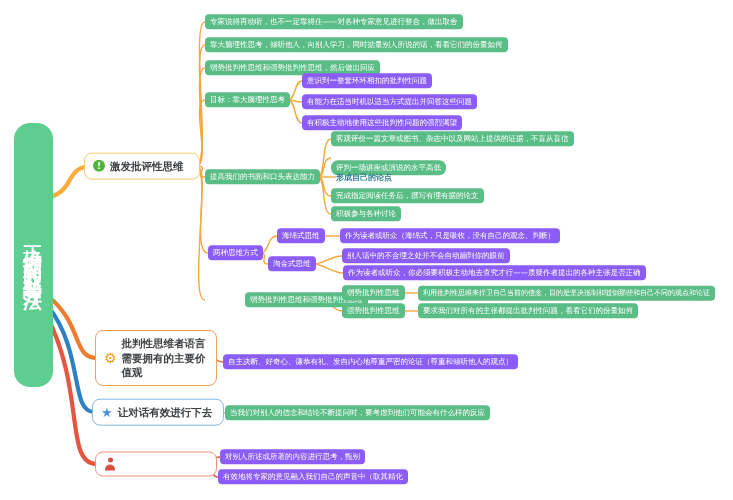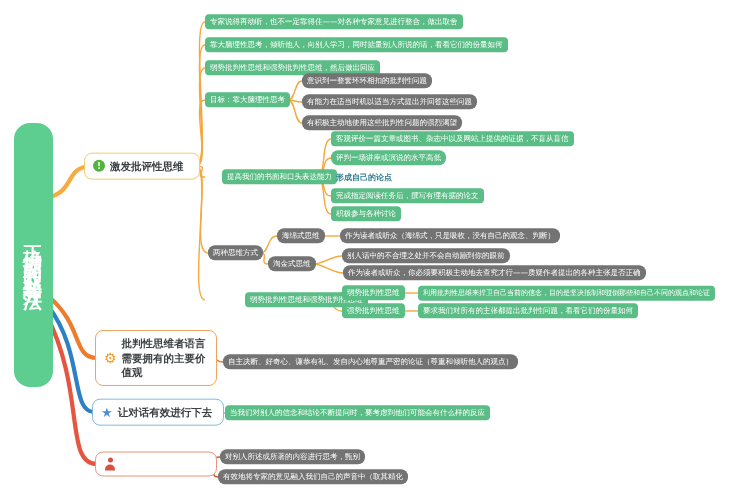--- a/index.html
+++ b/index.html
@@ -28,21 +28,21 @@
   .b2 { border-color:#f0a35e; width:122px; }
   .b3 { border-color:#82b9dc; }
   .b4 { border-color:#eb9274; width:122px; }
 
   .node {
     position:absolute; transform:translateY(-50%);
     white-space:nowrap; font-size:7.5px; line-height:1.25;
     padding:3px 5px; border-radius:4px; color:#fff;
   }
   .gn { background:#5abd85; }
-  .bn { background:#737373;border-radius:7px; }
+  .bn { background:#8b5cf6; }
   .xs { font-size:7px; }
   .txt-node {
     position:absolute; transform:translateY(-50%);
     white-space:nowrap; font-size:8px; font-weight:bold; color:#2f7b8f;
   }
 
   .ic-excl {
     width:12px; height:12px; border-radius:50%; background:#52b43c; color:#fff;
     font-size:9px; font-weight:bold; display:flex; align-items:center;
     justify-content:center; flex:0 0 auto;
@@ -114,23 +114,23 @@
 
   <div class="node gn" style="left:205px; top:22px;">专家说得再动听，也不一定靠得住——对各种专家意见进行整合，做出取舍</div>
   <div class="node gn" style="left:205px; top:45px;">靠大脑理性思考，倾听他人，向别人学习，同时掂量别人所说的话，看看它们的份量如何</div>
   <div class="node gn" style="left:205px; top:68px;">弱势批判性思维和强势批判性思维，然后做出回应</div>
 
   <div class="node gn" style="left:205px; top:100px;">目标：靠大脑理性思考</div>
   <div class="node bn" style="left:302px; top:81px;">意识到一整套环环相扣的批判性问题</div>
   <div class="node bn" style="left:302px; top:102px;">有能力在适当时机以适当方式提出并回答这些问题</div>
   <div class="node bn" style="left:302px; top:123px;">有积极主动地使用这些批判性问题的强烈渴望</div>
 
-  <div class="node gn" style="left:222px; top:177px;">提高我们的书面和口头表达能力</div>
+  <div class="node gn" style="left:205px; top:177px;">提高我们的书面和口头表达能力</div>
   <div class="node gn" style="left:331px; top:139px;">客观评价一篇文章或图书、杂志中以及网站上提供的证据，不盲从盲信</div>
-  <div class="node gn" style="left:331px; top:158px;border-radius:7px;">评判一场讲座或演说的水平高低</div>
+  <div class="node gn" style="left:331px; top:168px;border-radius:7px;">评判一场讲座或演说的水平高低</div>
   <div class="txt-node" style="left:336px; top:177px;">形成自己的论点</div>
   <div class="node gn" style="left:331px; top:196px;">完成指定阅读任务后，撰写有理有据的论文</div>
   <div class="node gn" style="left:331px; top:214px;">积极参与各种讨论</div>
 
   <div class="node bn" style="left:208px; top:253px;">两种思维方式</div>
   <div class="node bn" style="left:277px; top:236px;">海绵式思维</div>
   <div class="node bn" style="left:340px; top:236px;">作为读者或听众（海绵式，只是吸收，没有自己的观念、判断）</div>
   <div class="node bn" style="left:268px; top:264px;">淘金式思维</div>
   <div class="node bn" style="left:342px; top:256px;">别人话中的不合理之处并不会自动蹦到你的眼前</div>
   <div class="node bn" style="left:343px; top:273px;">作为读者或听众，你必须要积极主动地去查究才行——质疑作者提出的各种主张是否正确</div>

